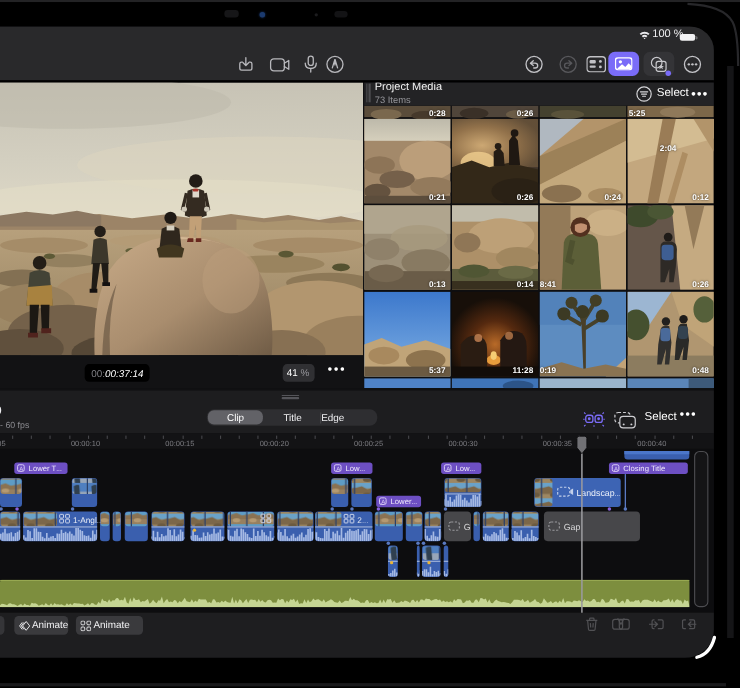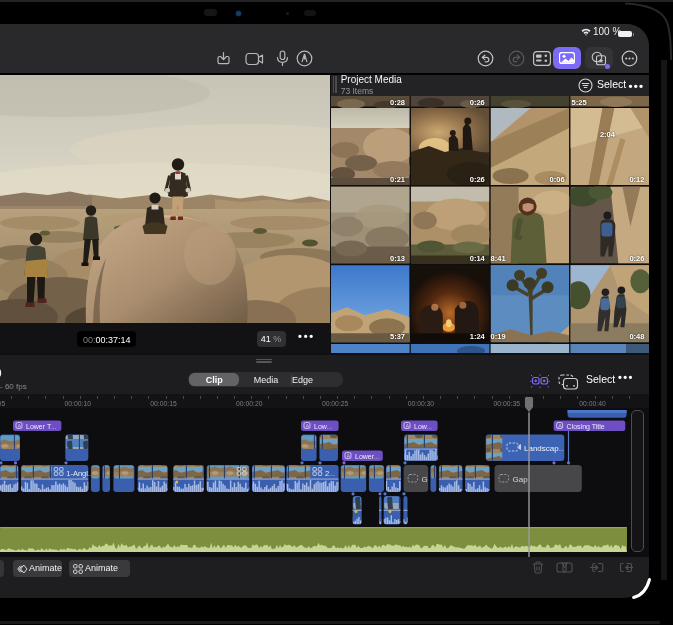--- a/index.html
+++ b/index.html
@@ -180,21 +180,21 @@
 
       <circle cx="36" cy="164" r="6.2" fill="#241e17"></circle>
       <path d="M27 173 Q36 168 45 173 L48 203 L24 203 Z" fill="#434336"></path>
       <path d="M25.5 186 L47 184 L48 203 L24 203 Z" fill="#a8823f"></path>
       <path d="M27 202 L35.5 202 L33.5 229 L27 229 Z M37 202 L45 202 L44.5 225 L38 225 Z" fill="#1c1813"></path>
       <path d="M25.5 227.5 h9 v4.4 h-9 Z M37.5 223.5 h9 v4.4 h-9 Z" fill="#50231d"></path>
     </svg>
 
     <div class="abs" style="left:0;top:248px;width:329.5px;height:30px;background:#121214;"></div>
     <div class="abs" style="left:77px;top:256px;width:59px;height:16px;background:#000;border-radius:4px;"></div>
-    <div class="abs" style="left:83px;top:259.5px;font-size:9px;color:#7f7f84;">00:<span style="color:#fff;">00:37:14</span></div>
+    <div class="abs" style="left:83px;top:259.5px;font-size:9px;color:#7f7f84;">00:<span style="color:#fff;font-style:italic;">00:37:14</span></div>
     <div class="abs" style="left:256.5px;top:256px;width:29px;height:16px;background:#303033;border-radius:4px;color:#fff;font-size:9px;text-align:center;line-height:16px;">41 <span style="color:#97979c;">%</span></div>
     <div class="abs" style="left:298px;top:255px;color:#fff;font-size:11px;letter-spacing:1.8px;font-weight:bold;">•••</div>
   </div>
   <div id="panel">
     <svg class="abs" style="left:0;top:21px;" width="318" height="257" viewBox="0 0 318 257">
       <defs>
         <linearGradient id="bsky" x1="0" y1="0" x2="0" y2="1">
             <stop offset="0" stop-color="#3c78cc"></stop>
             <stop offset="1" stop-color="#7fb0e4"></stop>
           </linearGradient>
@@ -369,42 +369,42 @@
       </svg>
     <div class="abs" style="left:266px;top:2.5px;color:#fff;font-size:10.5px;">Select</div>
     <div class="abs" style="left:297.5px;top:4.5px;color:#fff;font-size:11.5px;letter-spacing:1.2px;font-weight:bold;">•••</div>
 
     <div class="dur" style="left:0;top:22.5px;width:74px;text-align:right;">0:28</div>
     <div class="dur" style="left:79.8px;top:22.5px;width:74px;text-align:right;">0:26</div>
     <div class="dur" style="left:159.6px;top:22.5px;width:96px;text-align:right;">5:25</div>
     <div class="dur" style="left:239.4px;top:22.5px;width:74px;text-align:center;margin-top:32px;">2:04</div>
     <div class="dur" style="left:0;top:100px;width:74px;text-align:right;">0:21</div>
     <div class="dur" style="left:79.8px;top:100px;width:74px;text-align:right;">0:26</div>
-    <div class="dur" style="left:159.6px;top:100px;width:74px;text-align:right;">0:06</div>
+    <div class="dur" style="left:159.6px;top:100px;width:74px;text-align:right;">0:24</div>
     <div class="dur" style="left:239.4px;top:100px;width:74px;text-align:right;">0:12</div>
     <div class="dur" style="left:0;top:178.5px;width:74px;text-align:right;">0:13</div>
     <div class="dur" style="left:79.8px;top:178.5px;width:74px;text-align:right;">0:14</div>
     <div class="dur" style="left:159.6px;top:178.5px;width:74px;text-align:left;">8:41</div>
     <div class="dur" style="left:239.4px;top:178.5px;width:74px;text-align:right;">0:26</div>
     <div class="dur" style="left:0;top:257px;width:74px;text-align:right;">5:37</div>
-    <div class="dur" style="left:79.8px;top:257px;width:74px;text-align:right;">1:24</div>
+    <div class="dur" style="left:79.8px;top:257px;width:74px;text-align:right;">11:28</div>
     <div class="dur" style="left:159.6px;top:257px;width:74px;">0:19</div>
     <div class="dur" style="left:239.4px;top:257px;width:74px;text-align:right;">0:48</div>
   </div>
   <div id="timeline">
 
 <div class="abs" style="left:0;top:0;width:649px;height:39px;background:#1d1d1f;"></div>
 <div class="abs" style="left:255.8px;top:3.8px;width:16.4px;height:1.3px;background:#55555a;border-radius:1px;"></div>
 <div class="abs" style="left:255.8px;top:6.3px;width:16.4px;height:1.3px;background:#55555a;border-radius:1px;"></div>
 <div class="abs" style="left:-4px;top:13px;color:#ededf0;font-size:10px;font-weight:bold;">0</div>
 <div class="abs" style="left:0;top:27px;color:#8b8b90;font-size:8px;">- 60 fps</div>
 <div class="abs" style="left:188px;top:17.2px;width:155px;height:15.3px;background:#2e2e31;border-radius:7px;"></div>
 <div class="abs" style="left:189.2px;top:18.4px;width:50px;height:13px;background:#626267;border-radius:5.5px;"></div>
-<div class="abs" style="left:189.2px;top:19.5px;width:50px;text-align:center;color:#fff;font-size:9px;font-weight:bold;">Clip</div>
-<div class="abs" style="left:240.5px;top:19.5px;width:51px;text-align:center;color:#f0f0f2;font-size:9px;">Media</div>
+<div class="abs" style="left:189.2px;top:19.5px;width:50px;text-align:center;color:#fff;font-size:9px;font-weight:normal;">Clip</div>
+<div class="abs" style="left:240.5px;top:19.5px;width:51px;text-align:center;color:#f0f0f2;font-size:9px;">Title</div>
 <div class="abs" style="left:291px;top:20px;width:1px;height:10px;background:#47474b;"></div>
 <div class="abs" style="left:292px;top:19.5px;width:51px;text-align:left;color:#f0f0f2;font-size:9px;">Edge</div>
 <svg class="abs" style="left:530px;top:19px;" width="20" height="15" viewBox="0 0 20 15">
         <g fill="none" stroke="#7b6cf7" stroke-width="1.2">
           <rect x="2.5" y="3.5" width="6.5" height="6.5" rx="2"></rect>
           <rect x="11" y="3.5" width="6.5" height="6.5" rx="2"></rect>
           <circle cx="5.7" cy="6.7" r="0.7" fill="#7b6cf7"></circle>
           <circle cx="14.2" cy="6.7" r="0.7" fill="#7b6cf7"></circle>
           <path d="M1 1 L2.3 2.3 M19 1 L17.7 2.3 M1 13.5 L2.3 12.3 M19 13.5 L17.7 12.3 M10 0.5 V1.8 M10 12.7 V14 M0.2 7.2 H1.5 M18.5 7.2 H19.8" stroke-width="1"></path>
         </g>

